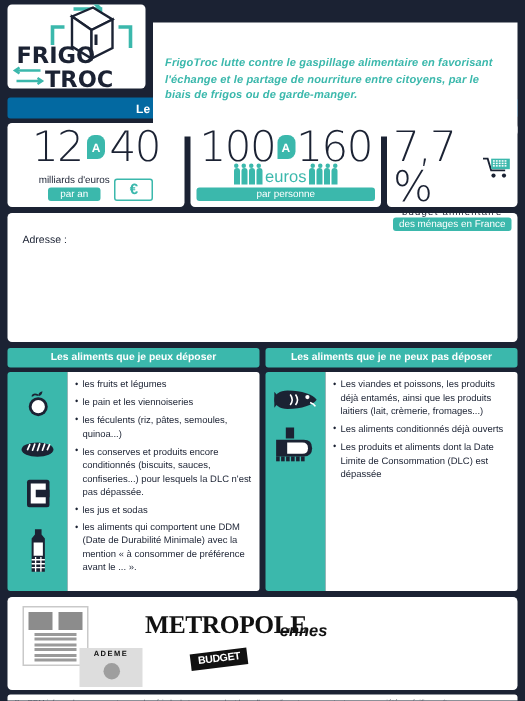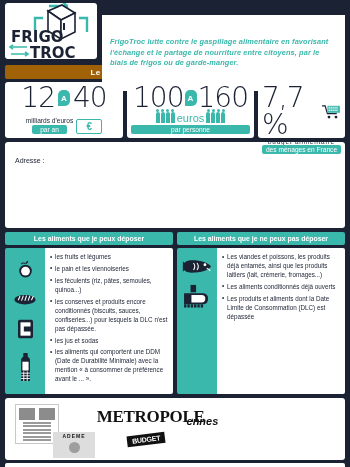--- a/index.html
+++ b/index.html
@@ -30,21 +30,21 @@
     flex:1; background:#fff; border-radius:0 0 3px 3px;
     padding:22px 8px; display:flex; align-items:center; margin-top:12px;
   }
   .intro-text {
     color:#3bb8ac; font-style:italic; font-weight:bold;
     font-size:7.4px; line-height:1.45; letter-spacing:.1px;
   }
 
   
   .banner {
-    margin:3px 5px 3px 5px; height:14px; background:#a16207; border-radius:2px;
+    margin:3px 5px 3px 5px; height:14px; background:#0369a1; border-radius:2px;
     display:flex; align-items:center; justify-content:center;
   }
   .banner span { color:#fff; font-weight:bold; font-size:8px; letter-spacing:.2px; }
 
   
   .stats { display:flex; gap:4px; margin:0 5px; height:56px; }
   .stat { background:#fff; border-radius:3px; padding:3px 4px 4px; display:flex;
           flex-direction:column; align-items:center; justify-content:space-between; }
   .stat1 { width:118px; } .stat2 { width:127px; } .stat3 { flex:1; }
 

